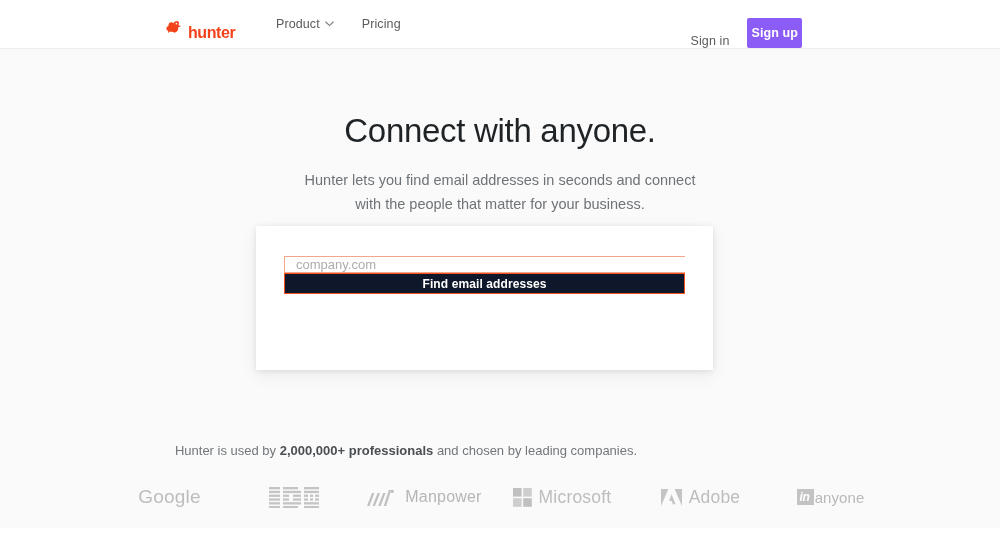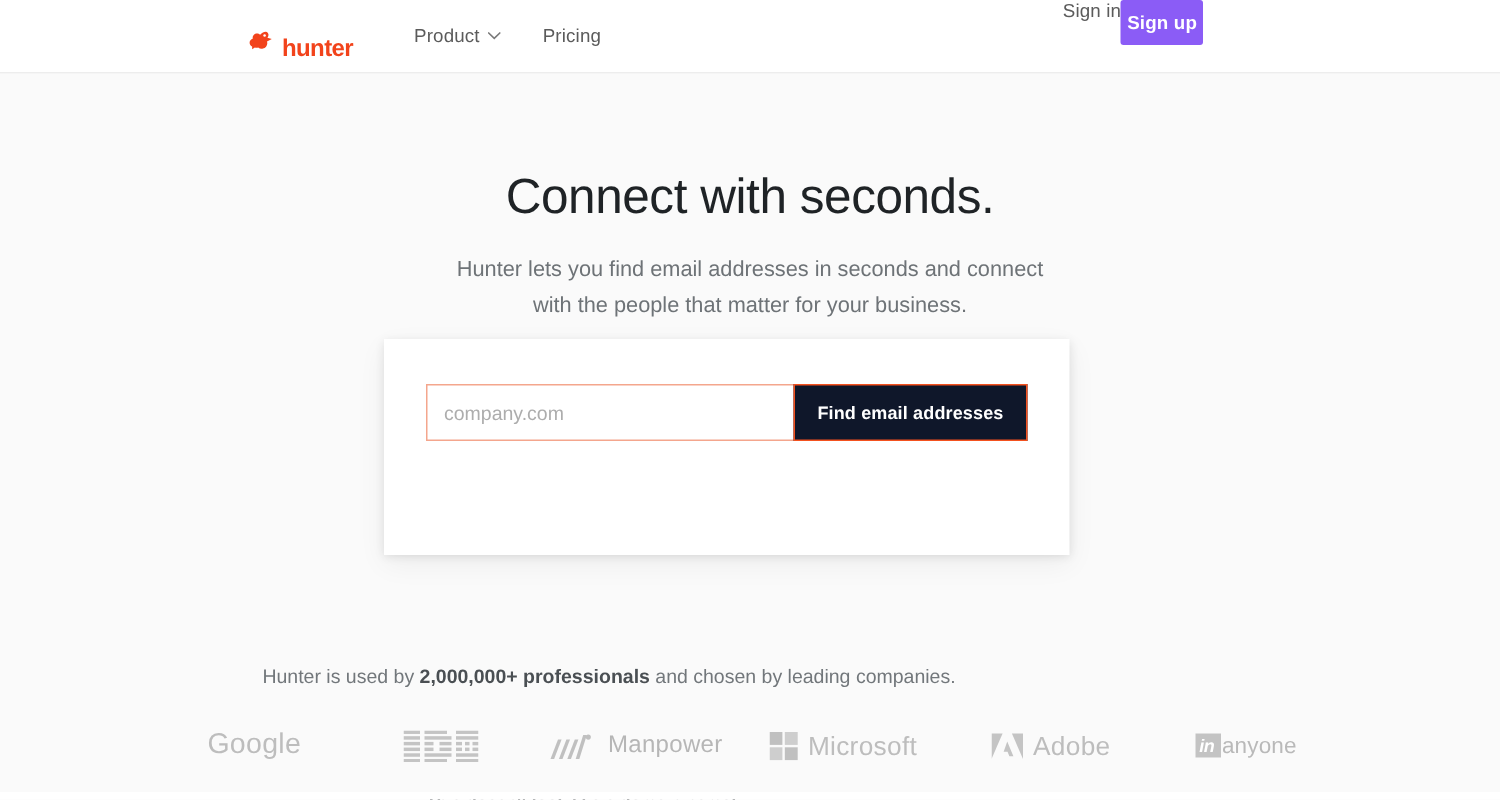--- a/index.html
+++ b/index.html
@@ -42,21 +42,21 @@
     display: flex; align-items: center; gap: 28px;
   }
   .nav-item {
     display: flex; align-items: center; gap: 5px;
     font-size: 12.5px; color: #5b5b5b; cursor: pointer;
     letter-spacing: 0.1px;
   }
   .chev { display: block; }
   .auth {
     position: absolute; right: 198px; top: 0; height: 48px;
-    display: flex; align-items: flex-start; 
+    display: flex; align-items: flex-end; gap: 18px;
   }
   .signin {
     font-size: 12.5px; color: #5b5b5b; cursor: pointer;
     letter-spacing: 0.1px;
   }
   .signup {
     background: #8b5cf6; color: #ffffff;
     font-size: 12.5px; font-weight: bold;
     padding: 8px 4px; border: none; border-radius: 2px;
     cursor: pointer; letter-spacing: 0.1px;
@@ -80,21 +80,21 @@
 
   
   .card {
     position: absolute; left: 256px; top: 226px;
     width: 457px; height: 144px;
     background: #ffffff;
     box-shadow: 0 1px 6px rgba(0,0,0,0.10), 0 6px 18px rgba(0,0,0,0.055);
   }
   .search-row {
     position: absolute; left: 28px; top: 30px;
-    display: flex; width: 401px; height: 38px;
+    display: flex; width: 401px; height: 38px; flex-direction: column;
   }
   .domain-input {
     flex: 1; height: 38px;
     border: 1px solid #f4a68d; border-right: none;
     background: #ffffff;
     padding: 0 11px;
     font-size: 13px; color: #3d3d3d;
     font-family: "Liberation Sans", sans-serif;
     outline: none;
   }
@@ -180,21 +180,21 @@
 
       <div class="auth">
         <span class="signin">Sign in</span>
         <button class="signup">Sign up</button>
       </div>
 
     </div>
   </div>
 
   <div class="hero">
-    <h1 class="hero-title">Connect with seconds.</h1>
+    <h1 class="hero-title">Connect with anyone.</h1>
     <p class="hero-sub">Hunter lets you find email addresses in seconds and connect with the people that matter for your business.</p>
   </div>
 
   <div class="card">
     <div class="search-row">
       <input class="domain-input" type="text" placeholder="company.com" style="">
       <button class="find-btn">Find email addresses</button>
     </div>
     <div class="err-msg">This doesn't look like a domain name!</div>
 

